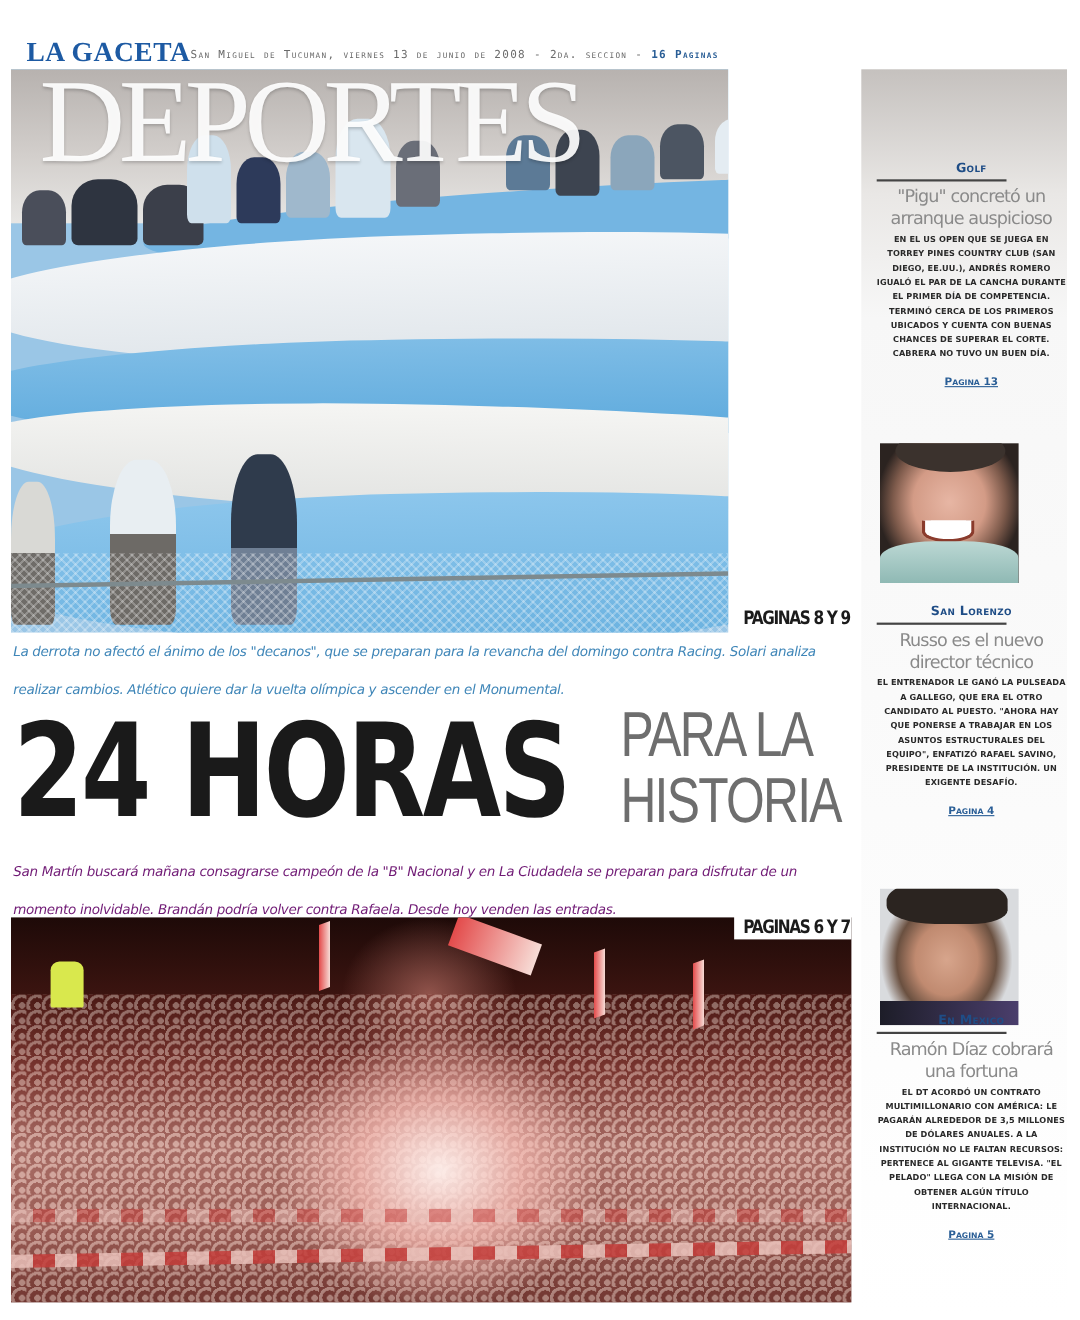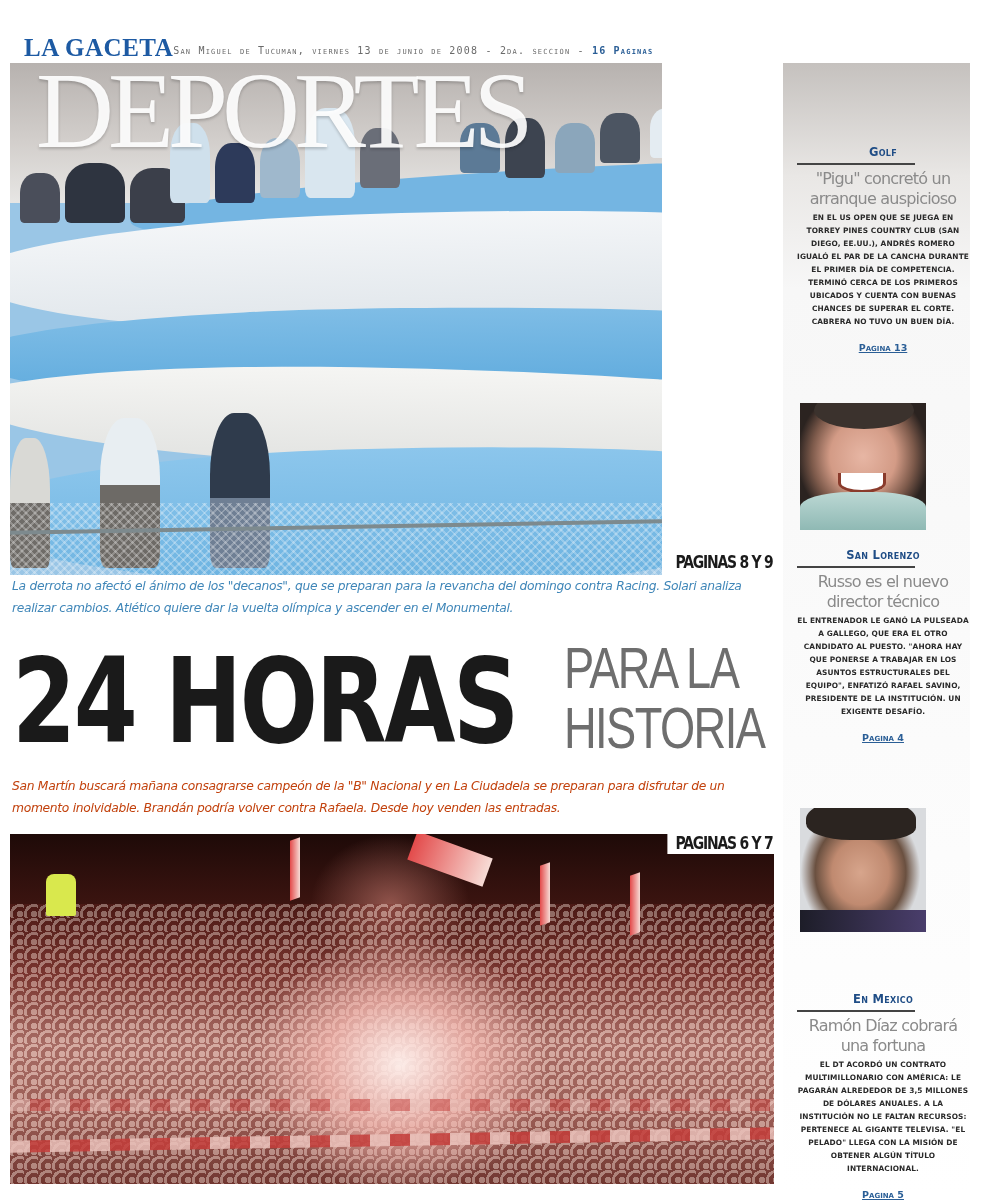--- a/index.html
+++ b/index.html
@@ -34,23 +34,23 @@
     color: rgba(255,255,255,0.92); text-shadow: 0 2px 3px rgba(0,0,0,0.2); line-height: 1; }
 
   .page-tag { position: absolute; background: #ffffff; padding: 2px 6px 0 10px;
     font-family: "DejaVu Sans", sans-serif; font-weight: bold; font-size: 17px; letter-spacing: -1.5px;
     color: #1b1b1b; transform: scaleX(0.82); transform-origin: right; line-height: 1.15; white-space: nowrap; }
   .tag1 { right: 208px; top: 551px; width: 130px; text-align: right; }
   .tag2 { right: 208px; top: 832px; width: 130px; text-align: right; }
 
   
   .caption { position: absolute; left: 12px; width: 770px; font-family: "DejaVu Sans", sans-serif; font-style: italic;
-    font-size: 12.3px; line-height: 22px; letter-spacing: -0.3px; }
+    font-size: 12.3px; line-height: 35px; letter-spacing: -0.3px; }
   .caption1 { top: 575px; color: #3f86b8; }
-  .caption2 { top: 775px; color: #c2410c; }
+  .caption2 { top: 775px; color: #701a75; }
 
   
   .headline { position: absolute; left: 12px; top: 636px; width: 770px; height: 135px; }
   .hl-main { position: absolute; left: 0; top: 0; font-family: "DejaVu Sans", sans-serif; font-weight: bold;
     font-size: 118px; line-height: 130px; color: #1a1a1a; letter-spacing: -3px; transform: scaleX(0.78); transform-origin: left; white-space: nowrap; }
   .hl-sub { position: absolute; left: 552px; top: 2px; font-family: "Liberation Sans", sans-serif;
     font-size: 58px; line-height: 60px; color: #6e6e6e; letter-spacing: -2px; transform: scaleX(0.78); transform-origin: left; white-space: nowrap; }
 
   
   .photo2 { position: absolute; left: 10px; top: 834px; width: 764px; height: 350px; overflow: hidden;
@@ -178,20 +178,20 @@
     <div class="story-title">Russo es el nuevo director técnico</div>
     <div class="story-body">El entrenador le ganó la pulseada a Gallego, que era el otro candidato al puesto. "Ahora hay que ponerse a trabajar en los asuntos estructurales del equipo", enfatizó Rafael Savino, presidente de la institución. Un exigente desafío.</div>
     <div class="story-page">Pagina 4</div>
   </div>
 
   <div class="portrait portrait2">
     <div class="hair"></div>
     <div class="shirt"></div>
   </div>
 
-  <div class="story" style="top:852px;">
+  <div class="story" style="top:780px;">
     <div class="kicker">En Mexico</div>
     <div class="rule"></div>
     <div class="story-title">Ramón Díaz cobrará una fortuna</div>
     <div class="story-body">El DT acordó un contrato multimillonario con América: le pagarán alrededor de 3,5 millones de dólares anuales. A la institución no le faltan recursos: pertenece al gigante Televisa. "El Pelado" llega con la misión de obtener algún título internacional.</div>
     <div class="story-page">Pagina 5</div>
   </div>
 </div>
 
 </body></html>

